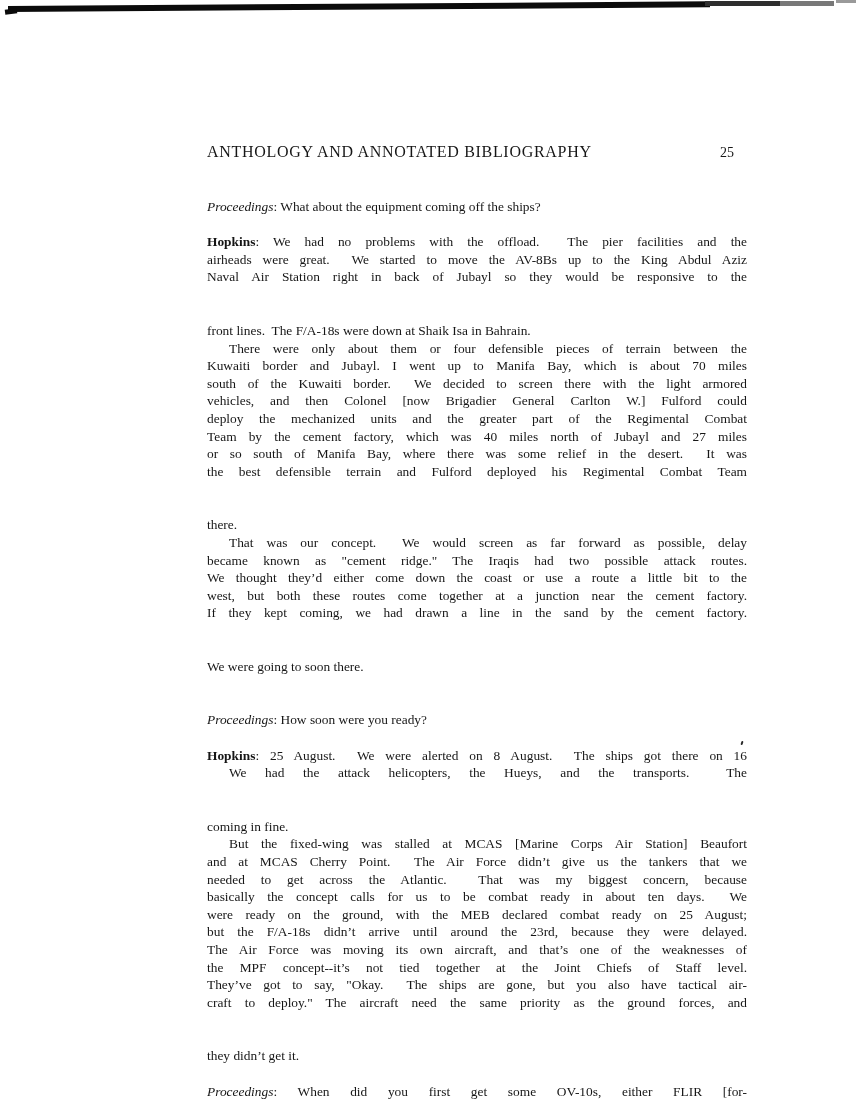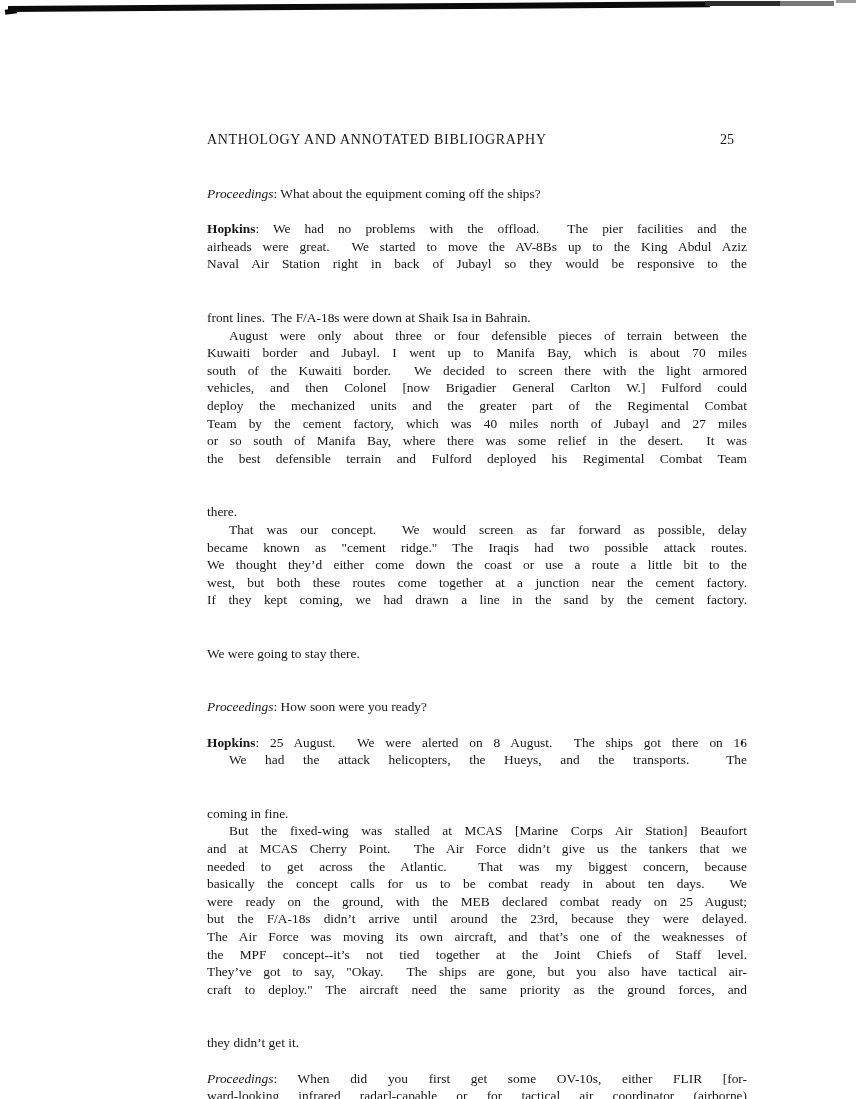--- a/index.html
+++ b/index.html
@@ -22,21 +22,21 @@
   .seg-e { left: 5px; top: 9px; width: 12px; height: 5px; background: #0b0b0b;
            transform: rotate(-7deg); }
   .smudge { position: absolute; left: 741px; top: 741px; width: 2px; height: 4px;
             background: #2a2a2a; border-radius: 1px; transform: rotate(18deg); }
   
   .content { position: absolute; left: 207px; top: 131px; width: 540px; }
   .running-head {
     display: flex; justify-content: space-between; align-items: baseline;
     line-height: 18px; margin-bottom: 12px;
   }
-  .running-title { font-size: 14px; letter-spacing: 0.7px; }
+  .running-title { font-size: 16px; letter-spacing: 0.7px; margin-top: 12px; }
   .page-number { font-size: 14px; padding-right: 13px; }
   
   .block { margin-top: 17.6px; }
   .block:first-child { margin-top: 0; }
   .line {
     font-size: 13.4px;
     line-height: 17.6px;
     height: 17.6px;
     text-align: justify;
     text-align-last: justify;
@@ -76,37 +76,37 @@
           </div>
         </div>
         <div class="block">
           <div class="para">
             <div class="line"><span class="speaker answer">Hopkins</span>: We had no problems with the offload.  The pier facilities and the</div>
             <div class="line">airheads were great.  We started to move the AV-8Bs up to the King Abdul Aziz</div>
             <div class="line">Naval Air Station right in back of Jubayl so they would be responsive to the</div>
             <div class="line last">front lines.  The F/A-18s were down at Shaik Isa in Bahrain.</div>
           </div>
           <div class="para indent">
-            <div class="line">August were only about three or four defensible pieces of terrain between the</div>
+            <div class="line">There were only about them or four defensible pieces of terrain between the</div>
             <div class="line">Kuwaiti border and Jubayl. I went up to Manifa Bay, which is about 70 miles</div>
             <div class="line">south of the Kuwaiti border.  We decided to screen there with the light armored</div>
             <div class="line">vehicles, and then Colonel [now Brigadier General Carlton W.] Fulford could</div>
             <div class="line">deploy the mechanized units and the greater part of the Regimental Combat</div>
             <div class="line">Team by the cement factory, which was 40 miles north of Jubayl and 27 miles</div>
             <div class="line">or so south of Manifa Bay, where there was some relief in the desert.  It was</div>
             <div class="line">the best defensible terrain and Fulford deployed his Regimental Combat Team</div>
             <div class="line last">there.</div>
           </div>
           <div class="para indent">
             <div class="line">That was our concept.  We would screen as far forward as possible, delay</div>
             <div class="line">became known as "cement ridge." The Iraqis had two possible attack routes.</div>
             <div class="line">We thought they’d either come down the coast or use a route a little bit to the</div>
             <div class="line">west, but both these routes come together at a junction near the cement factory.</div>
             <div class="line">If they kept coming, we had drawn a line in the sand by the cement factory.</div>
-            <div class="line last">We were going to stay there.</div>
+            <div class="line last">We were going to soon there.</div>
           </div>
         </div>
         <div class="block">
           <div class="para">
             <div class="line last"><span class="speaker question">Proceedings</span>: How soon were you ready?</div>
           </div>
         </div>
         <div class="block">
           <div class="para">
             <div class="line"><span class="speaker answer">Hopkins</span>: 25 August.  We were alerted on 8 August.  The ships got there on 16</div>

